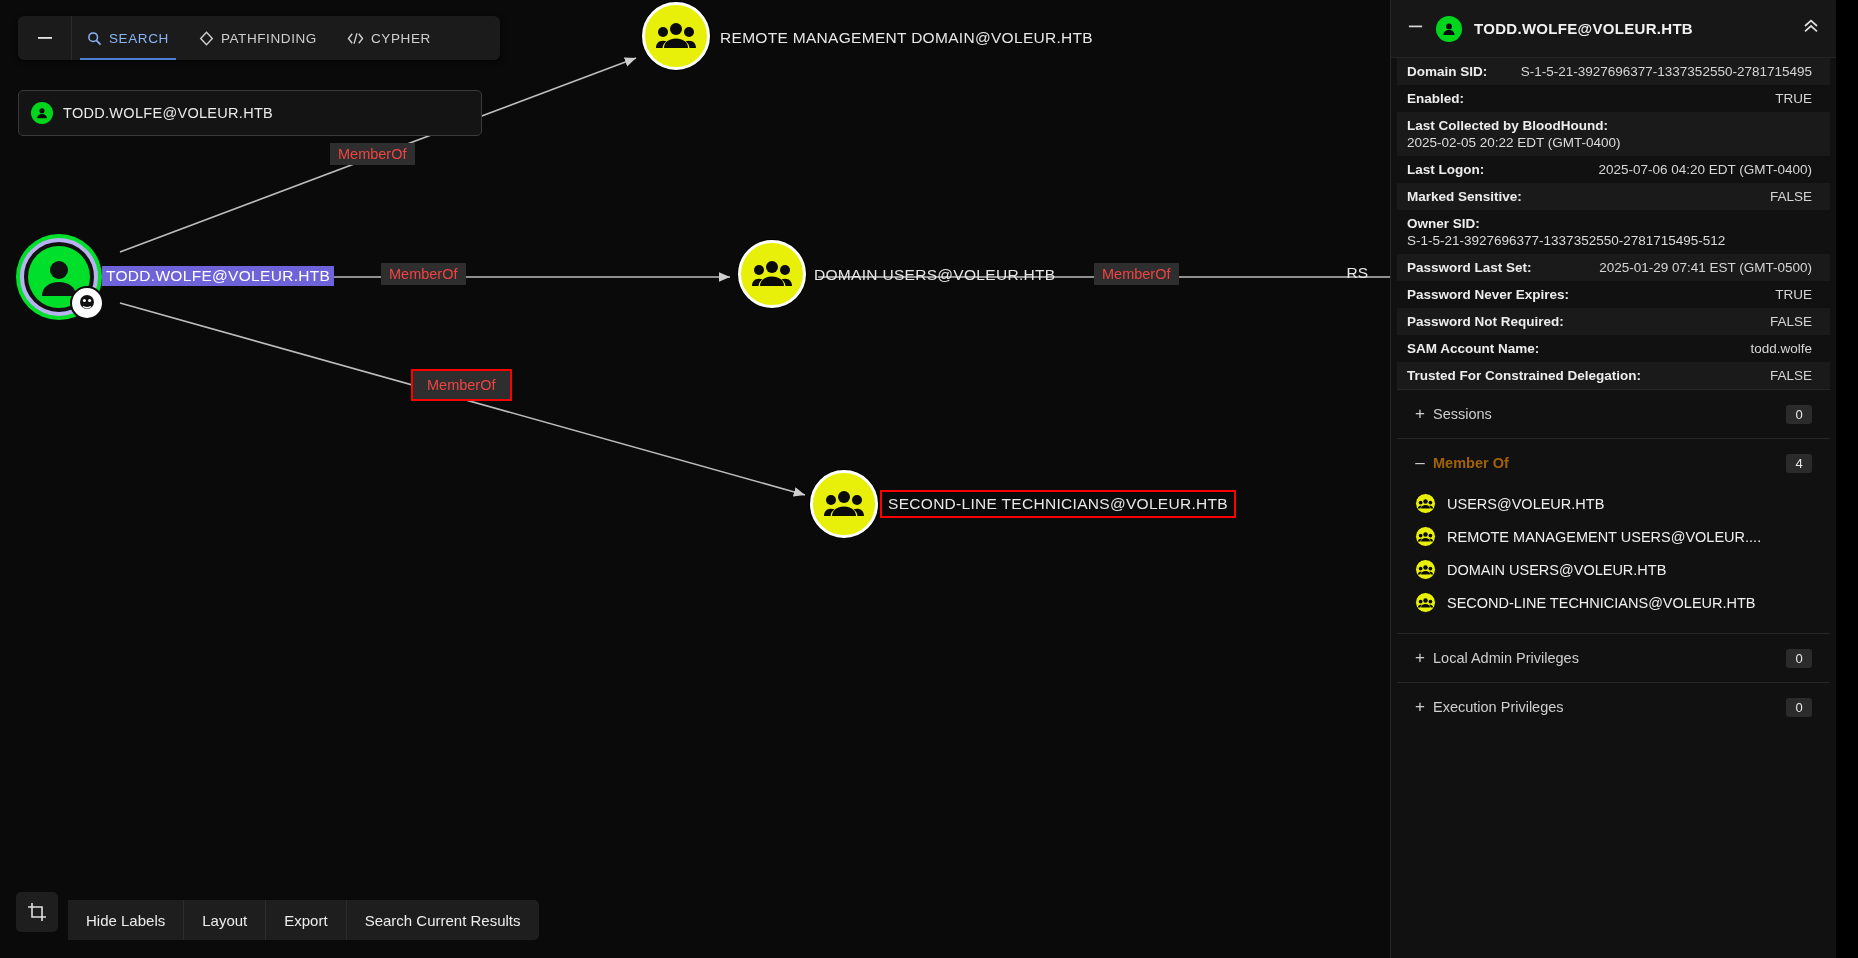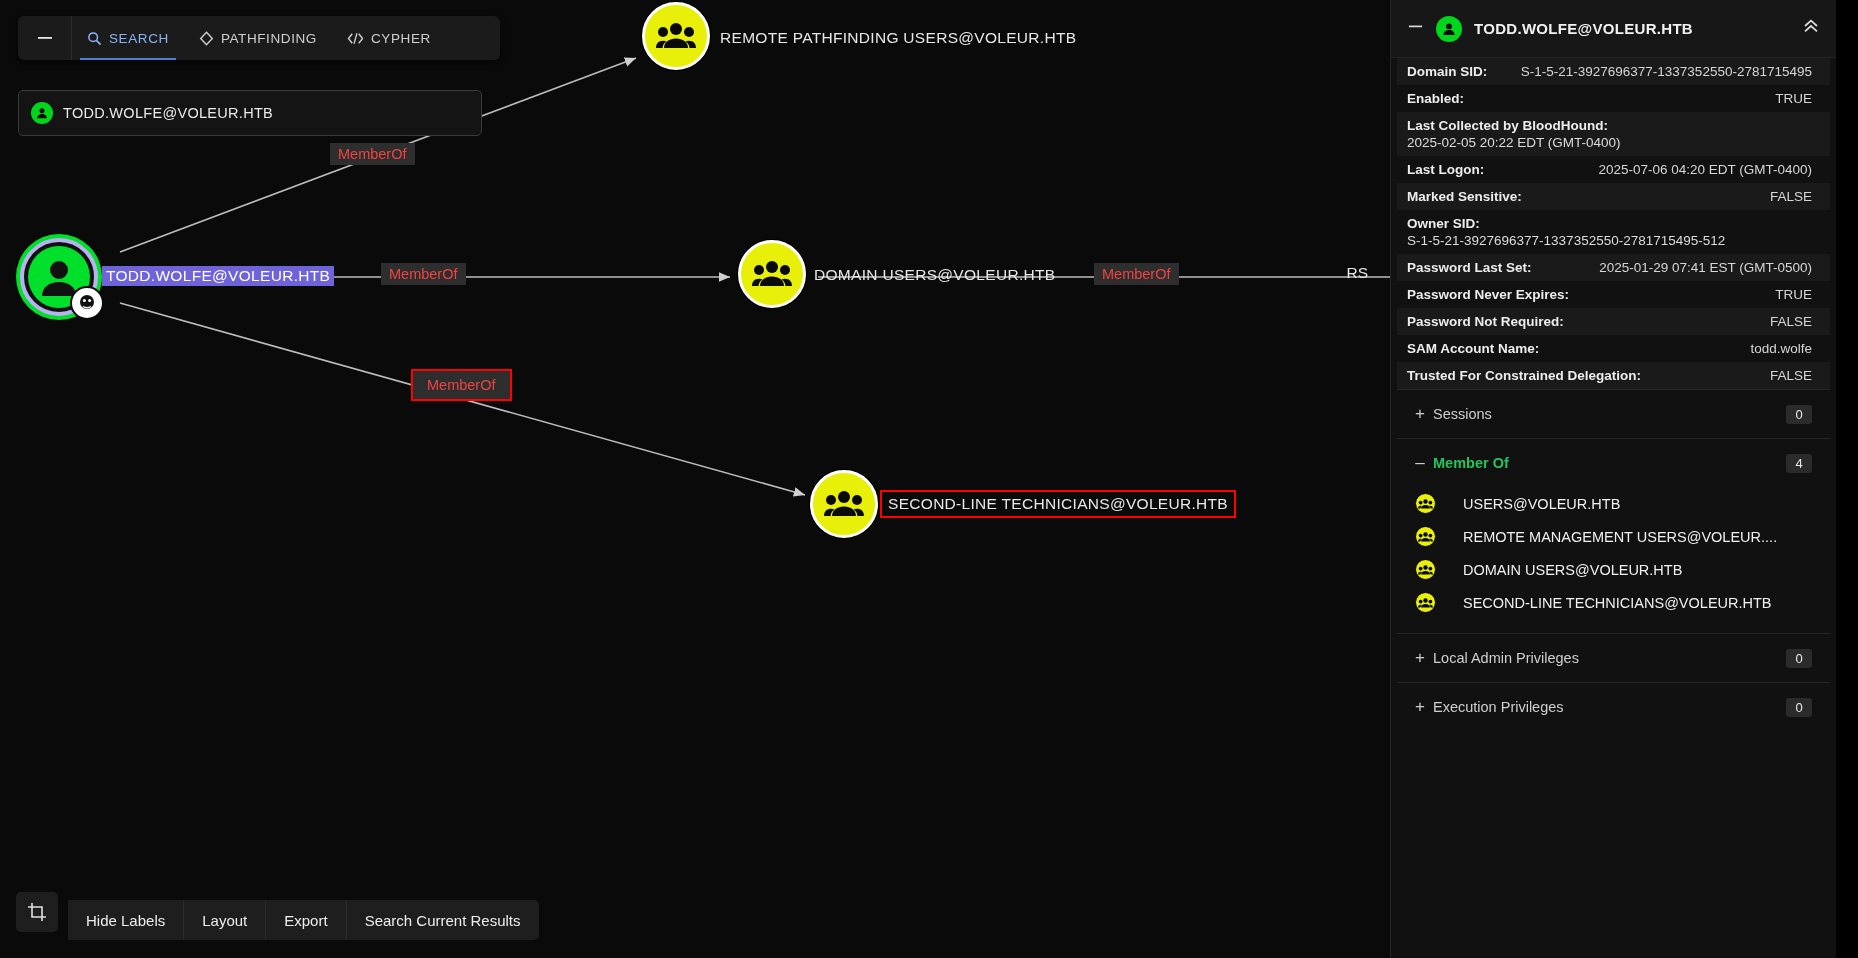--- a/index.html
+++ b/index.html
@@ -216,28 +216,28 @@
 
   .section {
     display: flex; align-items: center;
     padding: 14px 18px 14px 10px;
     margin: 0 6px;
     border-top: 1px solid #262626;
     cursor: pointer;
   }
   .section .sign { width: 26px; color: #cfcfcf; font-size: 17px; text-align:center; }
   .section .sname { flex: 1; color: #cfcfcf; font-size: 14.5px; }
-  .section.open .sname { color: #22c55e; font-weight: bold; }
+  .section.open .sname { color: #a16207; font-weight: bold; }
   .section .count {
     background: #2b2b2b; color: #e8e8e8;
     font-size: 13px; padding: 2px 9px; border-radius: 3px;
     min-width: 26px; text-align: center;
   }
   .member {
-    display: flex; align-items: center; gap: 27px;
+    display: flex; align-items: center; gap: 11px;
     padding: 6px 16px 6px 14px;
     margin: 0 10px;
     font-size: 14.5px;
     color: #f0f0f0;
     cursor: pointer;
     white-space: nowrap; overflow: hidden;
   }
   .mico {
     width: 21px; height: 21px; border-radius: 50%;
     background: #e8f00a; border: 1px solid #000;
@@ -318,21 +318,21 @@
       <div class="node-circle node-group">
         <svg width="40" height="30" viewBox="0 0 40 30">
             <circle cx="20" cy="8" r="6" fill="#0a0a0a"></circle>
             <circle cx="7" cy="11" r="5" fill="#0a0a0a"></circle>
             <circle cx="33" cy="11" r="5" fill="#0a0a0a"></circle>
             <path d="M8 27c0-6 5.4-9.5 12-9.5S32 21 32 27z" fill="#0a0a0a"></path>
             <path d="M0 27c0-4.4 2.6-7.2 7-7.2 1.4 0 2.6.3 3.6.8C8 22 6.7 24.3 6.6 27z" fill="#0a0a0a"></path>
             <path d="M40 27c0-4.4-2.6-7.2-7-7.2-1.4 0-2.6.3-3.6.8C32 22 33.3 24.3 33.4 27z" fill="#0a0a0a"></path>
           </svg>
       </div>
-      <div class="node-label" style="left:78px; top:27px;">REMOTE PATHFINDING USERS@VOLEUR.HTB</div>
+      <div class="node-label" style="left:78px; top:27px;">REMOTE MANAGEMENT DOMAIN@VOLEUR.HTB</div>
     </div>
 
     <div class="node" style="left:20px; top:238px;">
       <div class="node-circle node-user">
         <div class="inner">
           <svg width="42" height="40" viewBox="0 0 42 40">
               <circle cx="21" cy="13" r="9" fill="#111"></circle>
               <path d="M4 39c0-9 7.6-14 17-14s17 5 17 14z" fill="#111"></path>
             </svg>
         </div>

